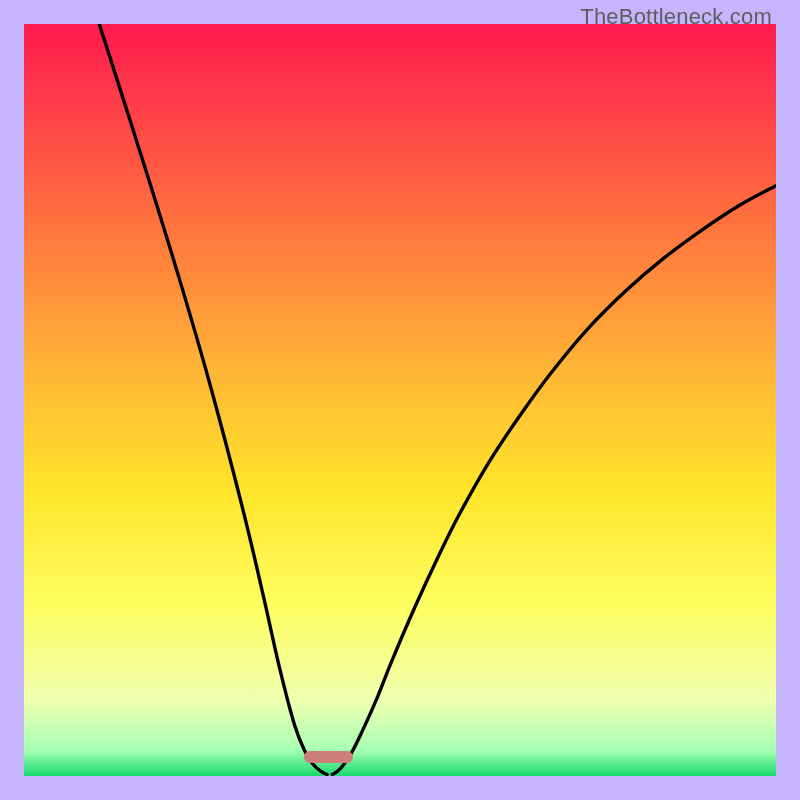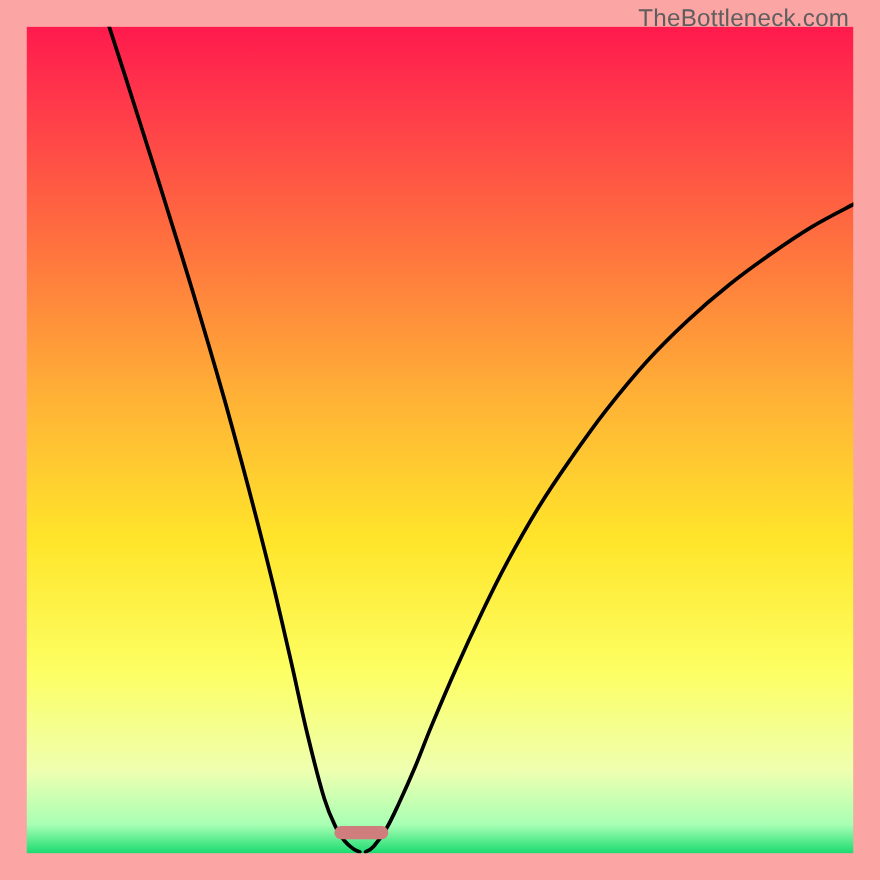--- a/index.html
+++ b/index.html
@@ -8,21 +8,21 @@
     width: 800px;
     height: 800px;
     background: #000;
     position: relative;
     overflow: hidden;
     font-family: Arial, Helvetica, sans-serif;
   }
   .frame {
     position: absolute;
     inset: 0;
-    background: #fca5a5;
+    background: #c4b5fd;
     text-align: right;
   }
   .plot-area {
     position: absolute;
     left: 24px;
     top: 24px;
     right: 24px;
     bottom: 24px;
     overflow: hidden;
   }

